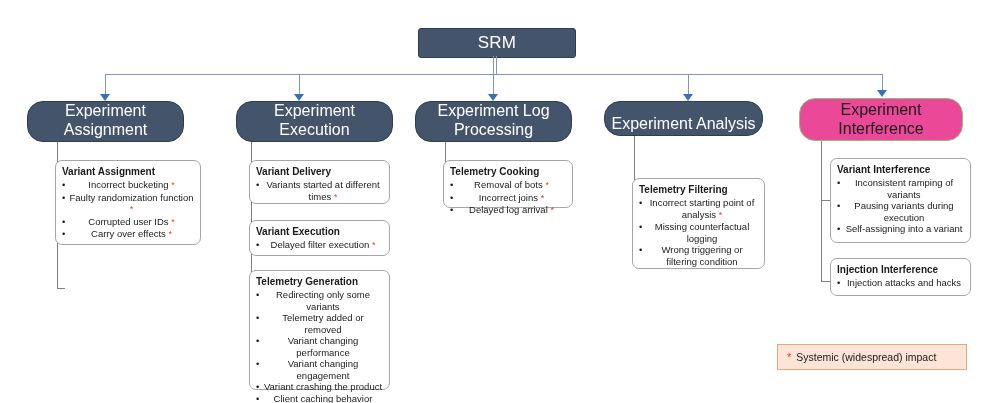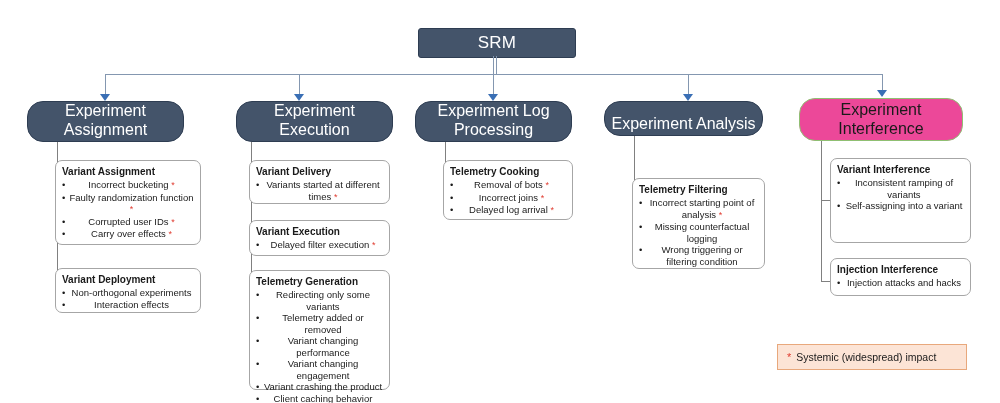--- a/index.html
+++ b/index.html
@@ -137,27 +137,20 @@
   <div class="det" style="left:55px;top:160px;width:146px;height:85px;">
     <div class="dtitle">Variant Assignment</div>
     <ul>
       <li><span>Incorrect bucketing</span> <span class="star">*</span></li>
       <li><span>Faulty randomization function</span> <span class="star">*</span></li>
       <li><span>Corrupted user IDs</span> <span class="star">*</span></li>
       <li><span>Carry over effects</span> <span class="star">*</span></li>
     </ul>
   </div>
 
-  <div class="det" style="left:55px;top:268px;width:146px;height:45px;">
-    <div class="dtitle">Variant Deployment</div>
-    <ul>
-      <li>Non-orthogonal experiments</li>
-      <li>Interaction effects</li>
-    </ul>
-  </div>
 
   <div class="cat" style="left:221px;top:101px;width:157px;height:41px;margin-left:15px;">
     <span>Experiment Execution</span>
   </div>
   <div class="line vline gline" style="left:251px;top:142px;height:155px;"></div>
   <div class="line hline gline" style="left:251px;top:186px;width:8px;"></div>
   <div class="line hline gline" style="left:251px;top:239px;width:8px;"></div>
   <div class="line hline gline" style="left:251px;top:297px;width:8px;"></div>
 
   <div class="det" style="left:249px;top:160px;width:141px;height:44px;">
@@ -186,21 +179,21 @@
 
     </ul>
   </div>
 
   <div class="cat" style="left:415px;top:101px;width:157px;height:41px;">
     <span>Experiment Log Processing</span>
   </div>
   <div class="line vline gline" style="left:445px;top:142px;height:55px;"></div>
   <div class="line hline gline" style="left:445px;top:197px;width:8px;"></div>
 
-  <div class="det" style="left:443px;top:160px;width:130px;height:60px;">
+  <div class="det" style="left:443px;top:160px;width:130px;height:48px;">
     <div class="dtitle">Telemetry Cooking</div>
     <ul>
       <li><span>Removal of bots</span> <span class="star">*</span></li>
       <li><span>Incorrect joins</span> <span class="star">*</span></li>
       <li><span>Delayed log arrival</span> <span class="star">*</span></li>
     </ul>
   </div>
 
   <div class="cat" style="left:604px;top:101px;width:159px;height:35px;">
     <span>Experiment Analysis</span>
@@ -221,20 +214,21 @@
     <span>Experiment Interference</span>
   </div>
   <div class="line vline gline" style="left:821px;top:141px;height:140px;"></div>
   <div class="line hline gline" style="left:821px;top:200px;width:10px;"></div>
   <div class="line hline gline" style="left:821px;top:281px;width:10px;"></div>
 
   <div class="det" style="left:830px;top:158px;width:141px;height:85px;">
     <div class="dtitle">Variant Interference</div>
     <ul>
       <li>Inconsistent ramping of variants</li>
+      <li>Pausing variants during execution</li>
       <li>Self-assigning into a variant</li>
     </ul>
   </div>
 
   <div class="det" style="left:830px;top:258px;width:141px;height:38px;">
     <div class="dtitle">Injection Interference</div>
     <ul>
       <li>Injection attacks and hacks</li>
     </ul>
   </div>

